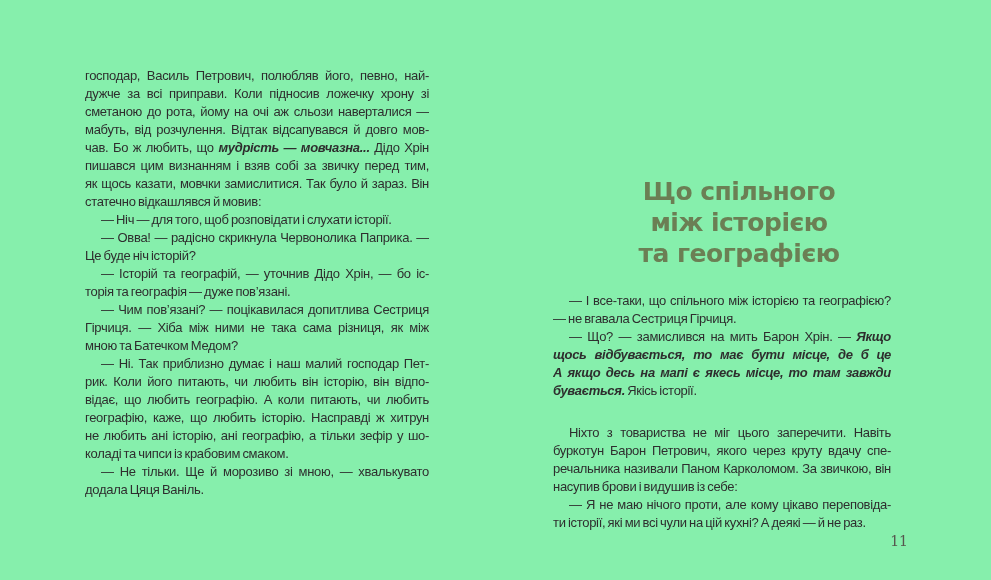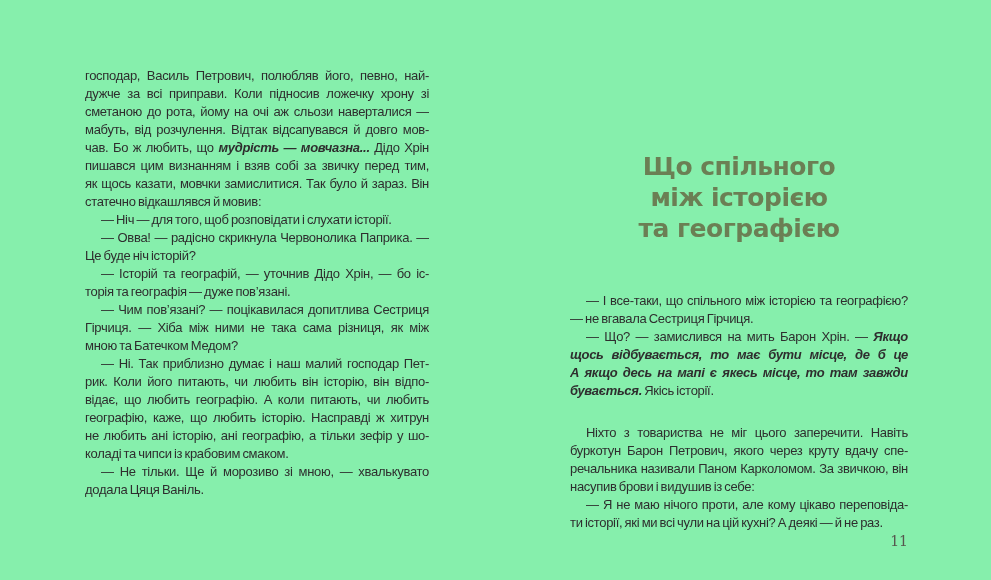--- a/index.html
+++ b/index.html
@@ -40,28 +40,28 @@
   .bi { font-style: italic; font-weight: bold; }
 
   .left-block {
     position: absolute;
     left: 85px;
     top: 67px;
     width: 344px;
   }
   .right-block {
     position: absolute;
-    left: 570px;
+    left: 553px;
     top: 292px;
     width: 338px;
   }
   .chapter-title {
     position: absolute;
     left: 560px;
-    top: 151px;
+    top: 176px;
     width: 358px;
     text-align: center;
     color: #6b7f54;
     font-family: "DejaVu Sans", sans-serif;
     font-weight: bold;
     font-size: 25px;
     line-height: 31px;
     letter-spacing: -0.5px;
   }
   .page-number {

